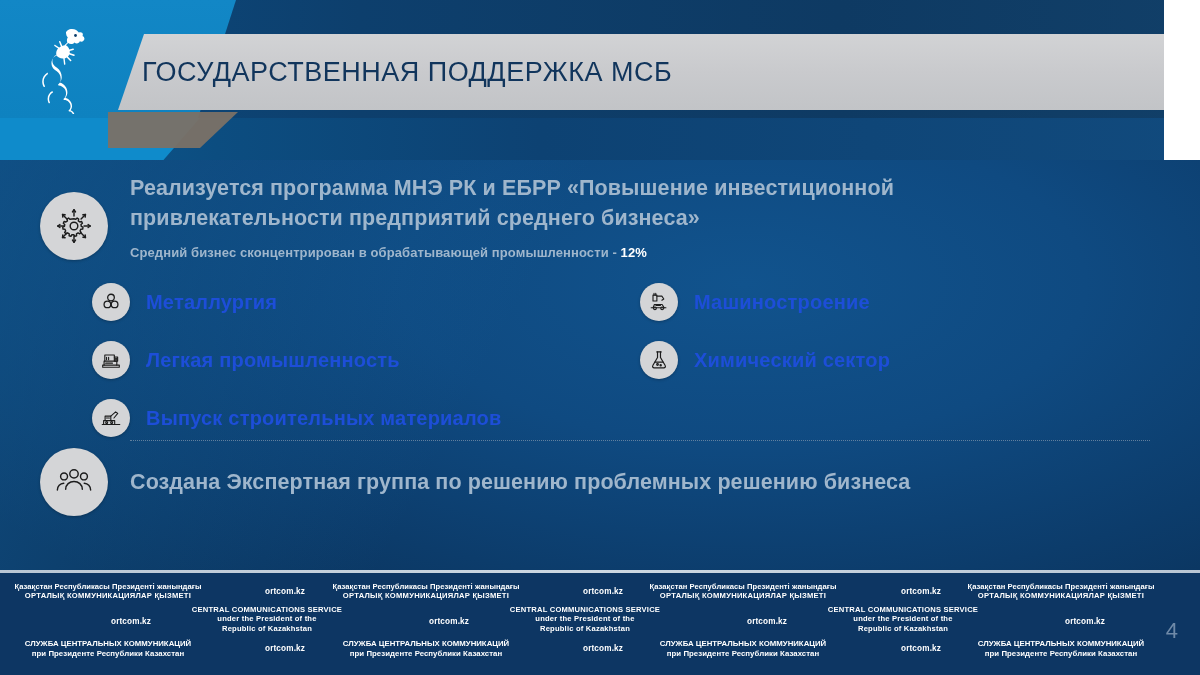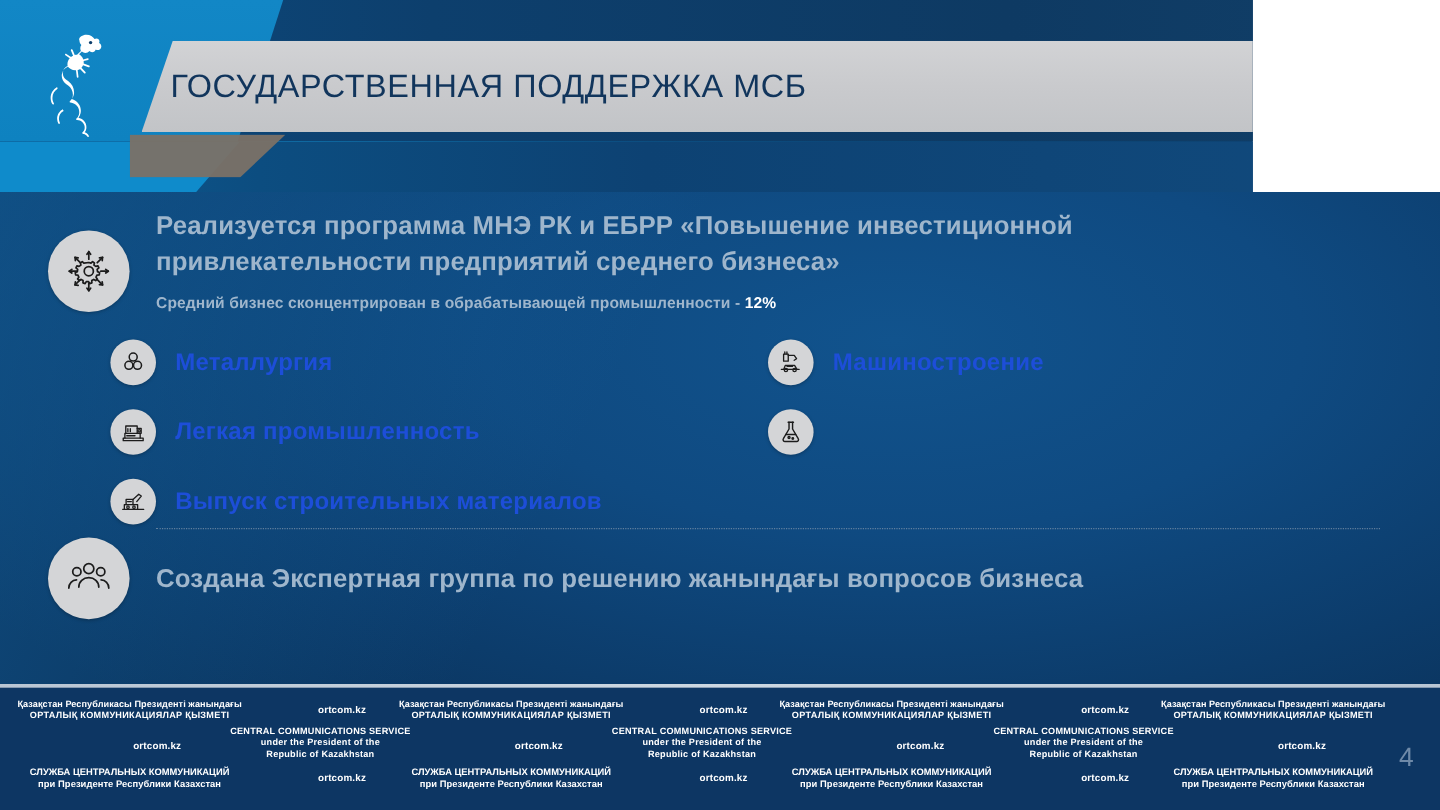--- a/index.html
+++ b/index.html
@@ -17,23 +17,24 @@
     height: 675px;
     overflow: hidden;
     background: #ffffff;
     box-sizing: border-box;
   }
 
   
   .header {
     position: absolute;
     left: 0; top: 0;
-    width: 1044px;
+    width: 1140px;
     height: 160px;
     overflow: hidden;
+    padding-left: 24px;
   }
   .hdr-cyan {
     position: absolute;
     left: 0; top: 0;
     width: 1200px; height: 160px;
     background: linear-gradient(100deg, #0f6fa8 0%, #1286c4 22%, #0b5f96 40%, #0a4b7d 60%, #0d3c68 100%);
   }
   .hdr-navy-top {
     position: absolute;
     left: 0; top: 0;
@@ -396,41 +397,42 @@
             <svg viewBox="0 0 26 26" width="24" height="24" aria-hidden="true">
               <g fill="none" stroke="#1c1c1c" stroke-width="1.3" stroke-linejoin="round" stroke-linecap="round">
                 <path d="M10.6 4.2h4.8"></path>
                 <path d="M11.4 4.2v6.1L6.3 19a1.7 1.7 0 0 0 1.5 2.6h10.4A1.7 1.7 0 0 0 19.7 19l-5.1-8.7V4.2"></path>
                 <path d="M8.6 15.2h8.8"></path>
                 <circle cx="11.4" cy="17.9" r=".9"></circle>
                 <circle cx="14.8" cy="18.8" r=".7"></circle>
               </g>
             </svg>
           </div>
+          <div class="sector-label">Химический сектор</div>
         </div>
 
       </div>
     </div>
 
     <div class="divider"></div>
 
     <div class="row-bottom">
       <div class="badge badge-grp">
         <svg viewBox="0 0 46 46" width="44" height="44" aria-hidden="true">
           <g fill="none" stroke="#1c1c1c" stroke-width="1.5" stroke-linejoin="round" stroke-linecap="round">
             <circle cx="23" cy="14.5" r="4.4"></circle>
             <path d="M14.3 30.6c0-4.8 3.9-8.2 8.7-8.2s8.7 3.4 8.7 8.2"></path>
             <circle cx="12.6" cy="17.2" r="3.6"></circle>
             <path d="M5.6 31.4c0-4 2.9-6.9 6.7-7.1"></path>
             <circle cx="33.4" cy="17.2" r="3.6"></circle>
             <path d="M40.4 31.4c0-4-2.9-6.9-6.7-7.1"></path>
           </g>
         </svg>
       </div>
-      <div class="bottom-text">Создана Экспертная группа по решению жанындағы вопросов бизнеса</div>
+      <div class="bottom-text">Создана Экспертная группа по решению проблемных решению бизнеса</div>
     </div>
 
   </div>
 
   <div class="footer-sep"></div>
   <div class="footer">
 
     <div class="fcell f-kz" style="left:-22px; top:9px; width:260px;">
       <div class="l1">Қазақстан Республикасы Президенті жанындағы</div>
       <div class="l2">ОРТАЛЫҚ КОММУНИКАЦИЯЛАР ҚЫЗМЕТІ</div>

